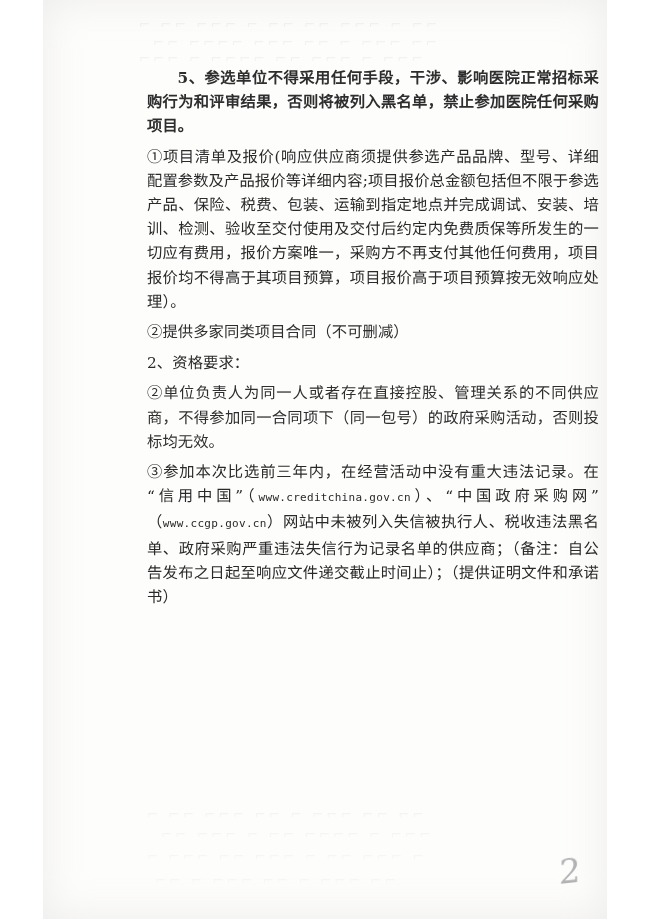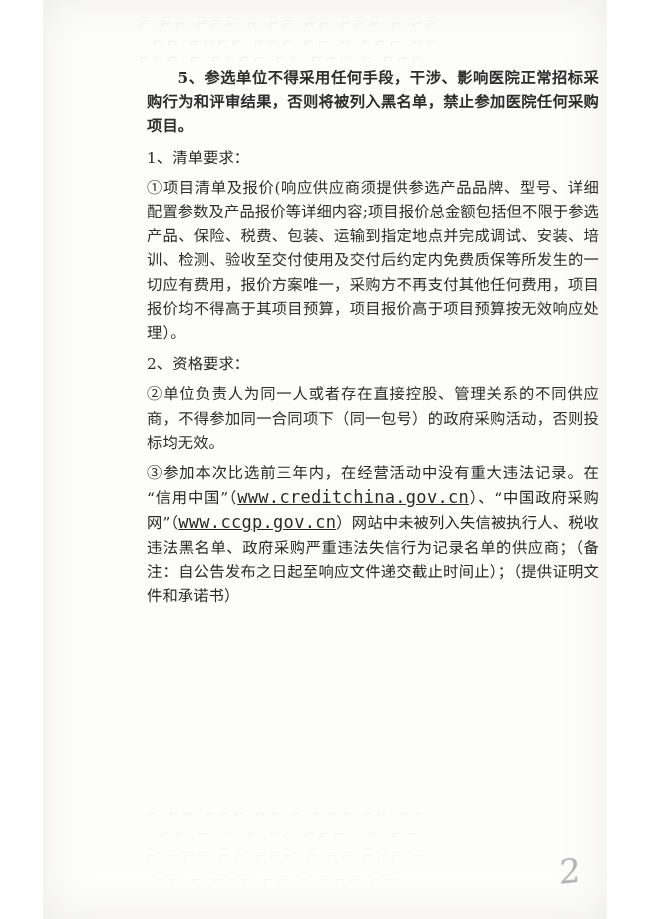--- a/index.html
+++ b/index.html
@@ -70,23 +70,22 @@
   }
 
   .para.item { margin-top: 6px; }
 
   
   .para:nth-child(odd) { color: #2e2e2e; }
   .para:nth-child(even) { color: #2a2a2a; }
 
   .url {
     font-family: "DejaVu Sans Mono", "Liberation Mono", monospace;
-    font-size: 17px;
+    font-size: 11px;
     letter-spacing: 0.3px;
-    text-decoration: underline;
   }
 
   
   .stamp-layer {
     position: absolute;
     left: 0; top: 0;
     width: 650px; height: 919px;
     pointer-events: none;
   }
   .stamp {
@@ -147,24 +146,24 @@
   <div class="ghost-band ghost-top-1">⌐ ⌐⌐ ⌐⌐⌐ ⌐ ⌐⌐ ⌐⌐ ⌐⌐⌐ ⌐ ⌐⌐</div>
   <div class="ghost-band ghost-top-2">⌐⌐ ⌐⌐⌐⌐ ⌐⌐⌐ ⌐⌐ ⌐ ⌐⌐⌐ ⌐⌐</div>
   <div class="ghost-band ghost-top-3">⌐⌐⌐ ⌐ ⌐⌐⌐⌐ ⌐⌐ ⌐⌐⌐ ⌐ ⌐⌐⌐</div>
 
   <div class="doc-body">
 
     <p class="para numbered">5、参选单位不得采用任何手段，干涉、影响医院正常招标采购行为和评审结果，否则将被列入黑名单，禁止参加医院任何采购项目。</p>
 
 
 
-    <p class="para heading">1、清单要求：</p>
 
     <p class="para item">①项目清单及报价(响应供应商须提供参选产品品牌、型号、详细配置参数及产品报价等详细内容;项目报价总金额包括但不限于参选产品、保险、税费、包装、运输到指定地点并完成调试、安装、培训、检测、验收至交付使用及交付后约定内免费质保等所发生的一切应有费用，报价方案唯一，采购方不再支付其他任何费用，项目报价均不得高于其项目预算，项目报价高于项目预算按无效响应处理）。</p>
 
+    <p class="para item">②提供多家同类项目合同（不可删减）</p>
 
 
     <p class="para heading">2、资格要求：</p>
 
 
     <p class="para item">②单位负责人为同一人或者存在直接控股、管理关系的不同供应商，不得参加同一合同项下（同一包号）的政府采购活动，否则投标均无效。</p>
 
     <p class="para item"><span>③参加本次比选前三年内，在经营活动中没有重大违法记录。在“信用中国”（</span><span class="url">www.creditchina.gov.cn</span><span>）、“中国政府采购网”（</span><span class="url">www.ccgp.gov.cn</span><span>）网站中未被列入失信被执行人、税收违法黑名单、政府采购严重违法失信行为记录名单的供应商；（备注：自公告发布之日起至响应文件递交截止时间止）；（提供证明文件和承诺书）</span></p>
 
   </div>

